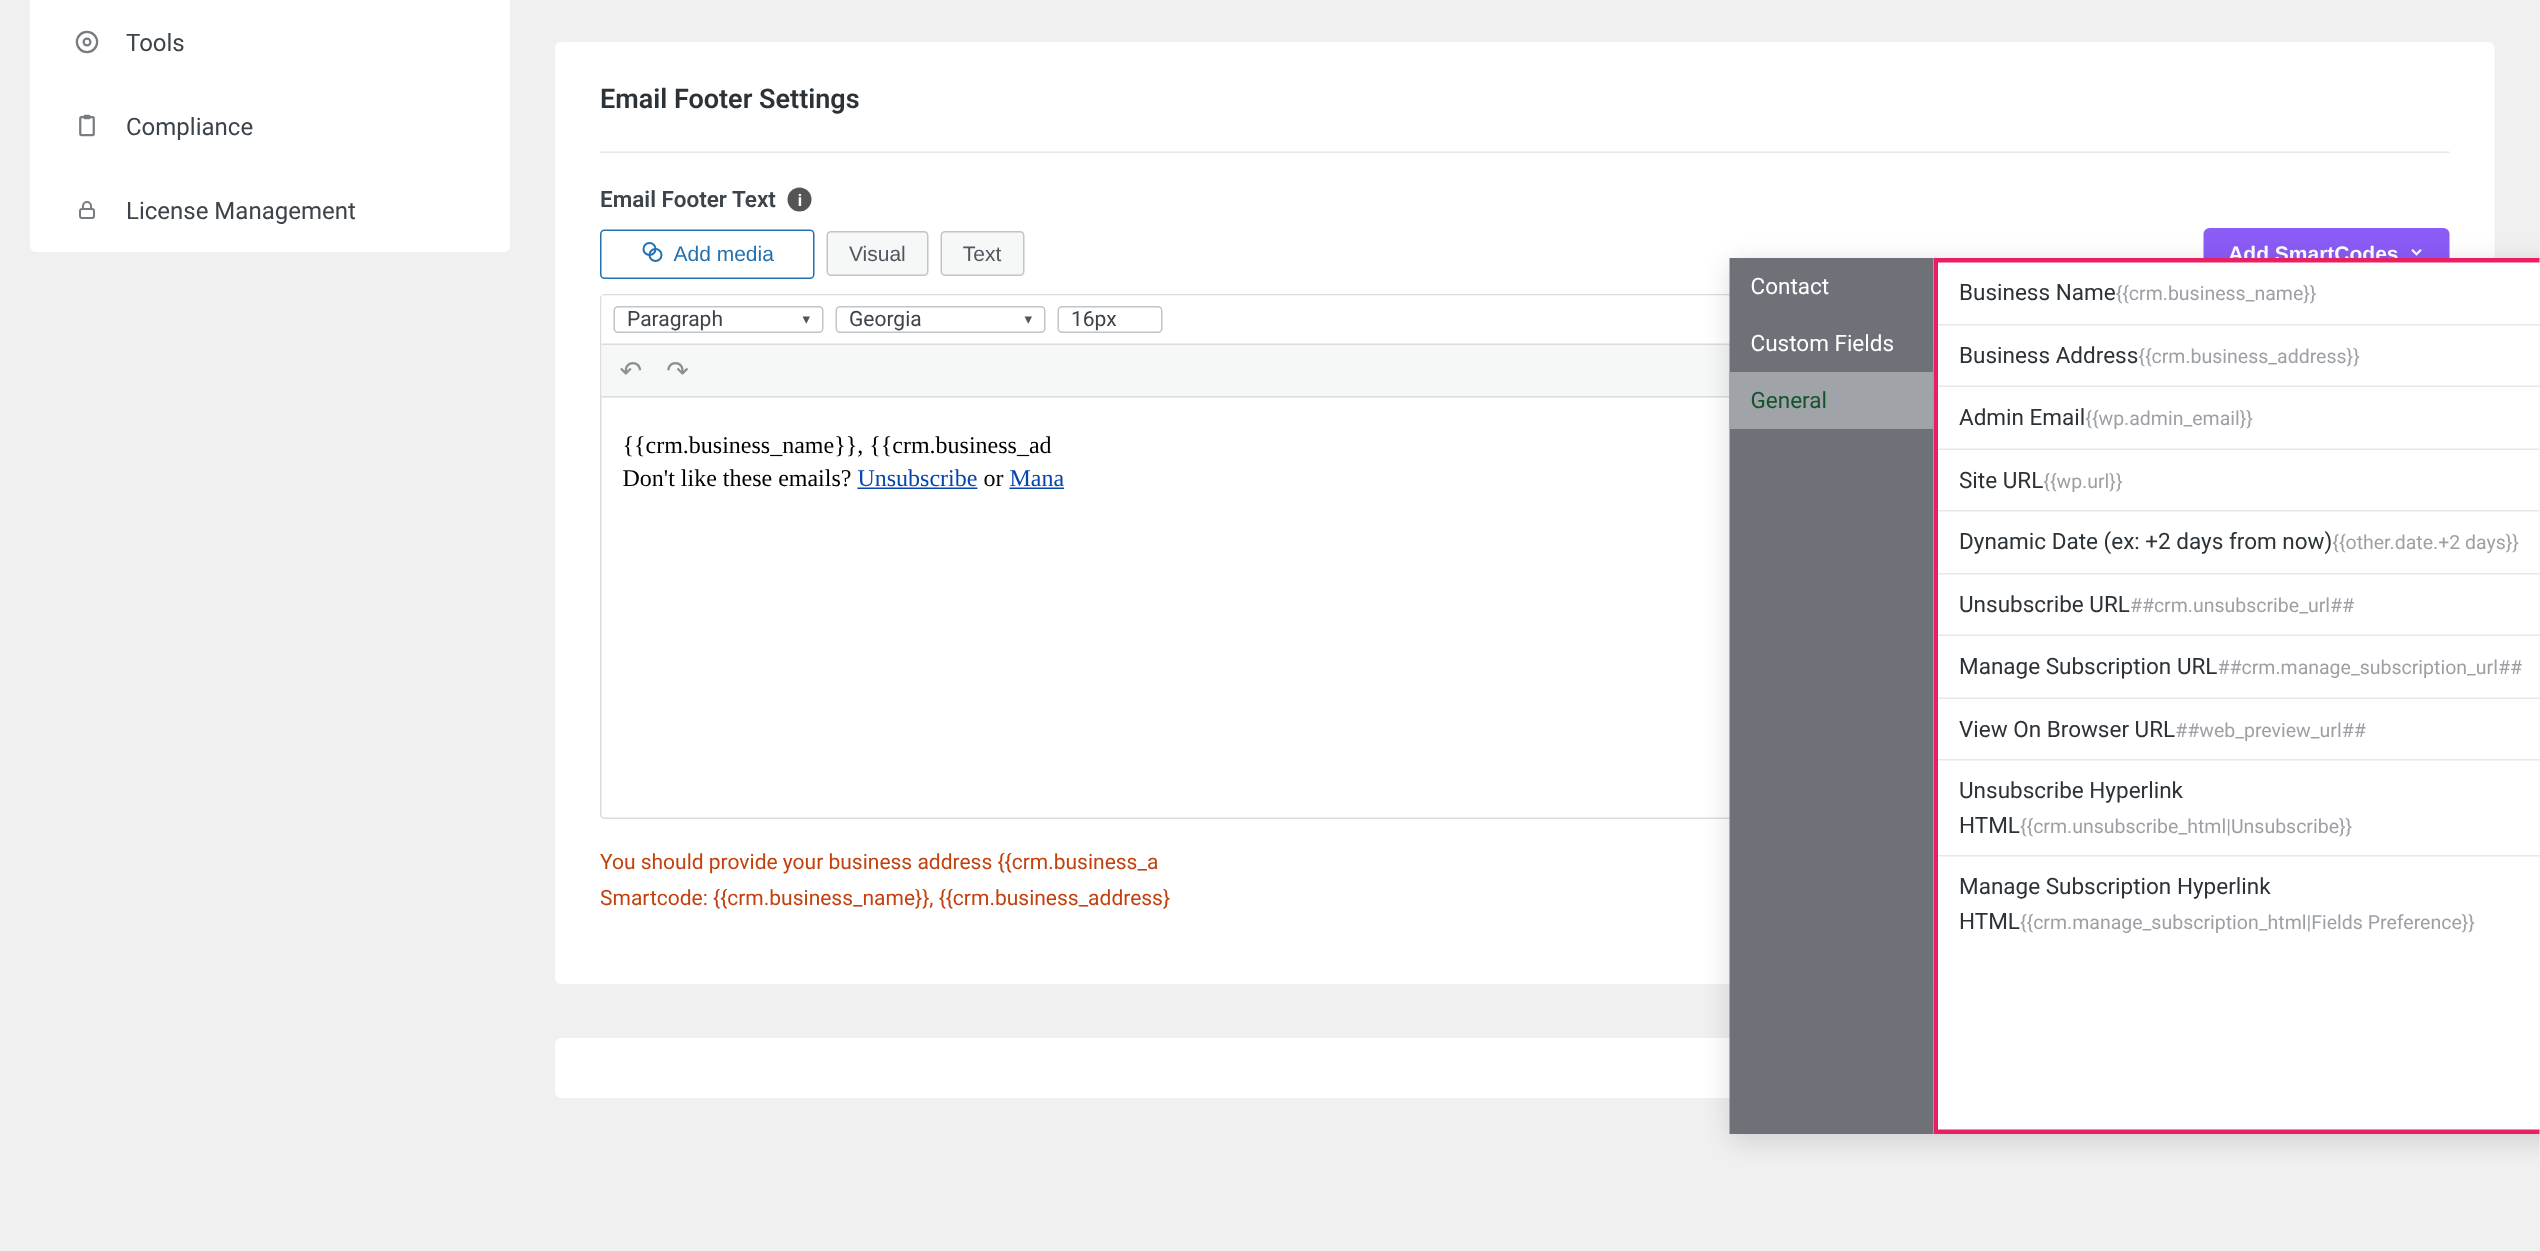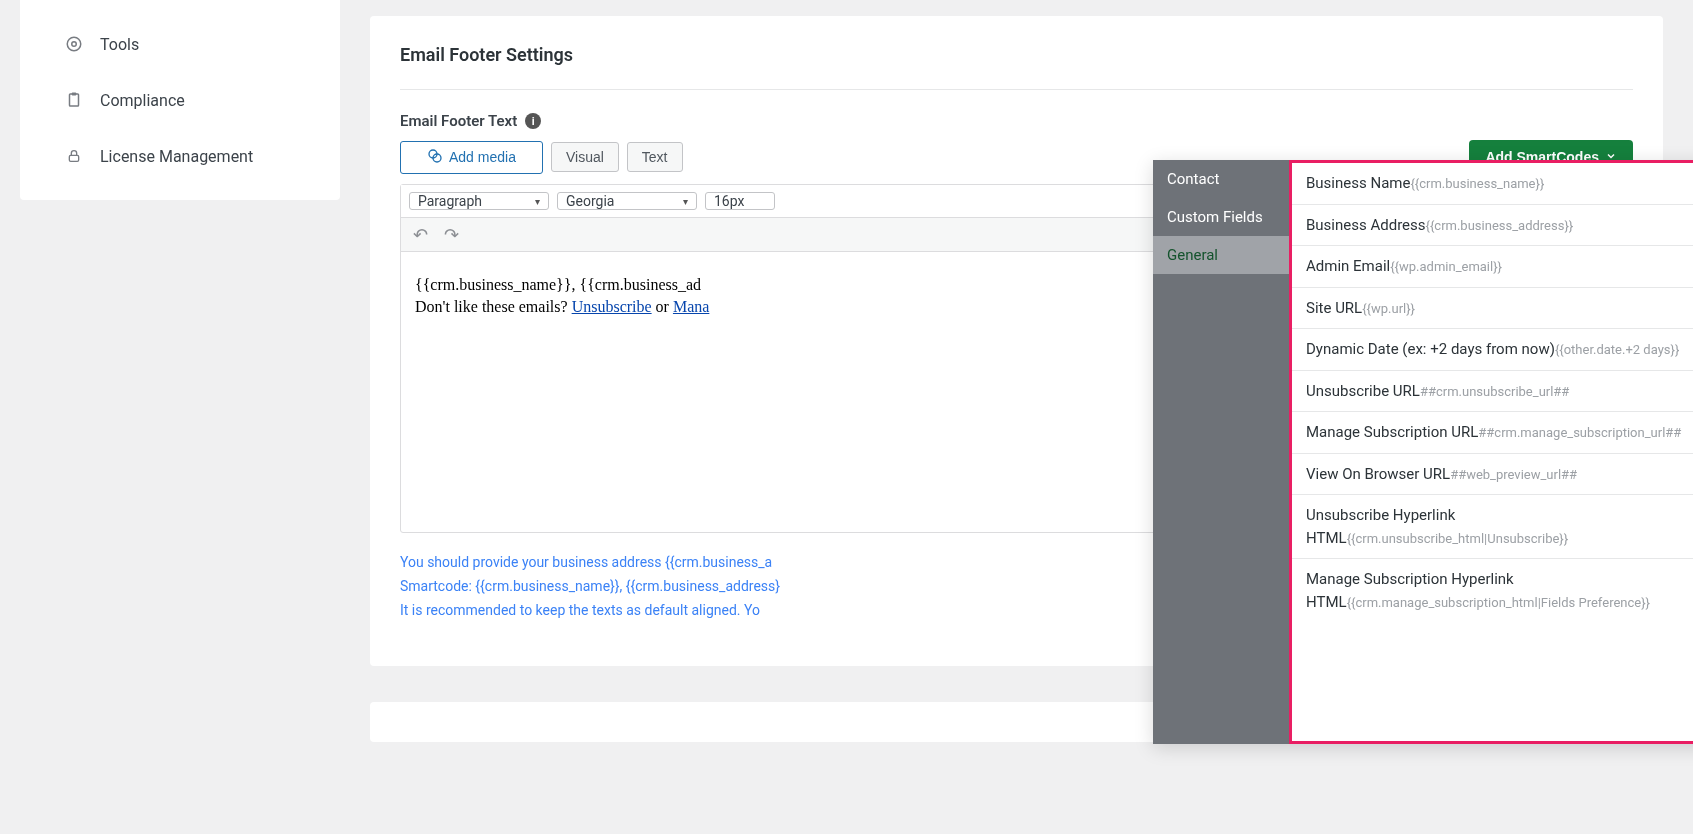--- a/index.html
+++ b/index.html
@@ -1,50 +1,50 @@
 <!DOCTYPE html>
 <html><head>
 <meta charset="utf-8">
 <style>
 * { box-sizing: border-box; margin: 0; padding: 0; }
 body { font-family: -apple-system, BlinkMacSystemFont, "Segoe UI", Roboto, Arial, sans-serif; background: #f0f0f1; color: #3c434a; }
 .page { display: flex; min-height: 100vh; }
 .sidebar { width: 340px; background: #f0f0f1; padding: 0; }
-.sidebar-inner { background: #fff; margin: 0 0 0 20px; border-radius: 0 0 4px 4px; padding: 16px; width: 320px; }
+.sidebar-inner { background: #fff; margin: 0 0 0 20px; border-radius: 0 0 4px 4px; padding: 0; width: 320px; }
 .sidebar-item { display: flex; align-items: center; gap: 16px; padding: 18px 28px; font-size: 16px; color: #3c434a; cursor: pointer; }
 .sidebar-item .icon { width: 20px; height: 20px; display: flex; align-items: center; justify-content: center; color: #787c82; }
 .main { flex: 1; padding: 0 30px; }
-.card { background: #fff; border-radius: 4px; padding: 28px 30px 44px 30px; margin-top: 16px; position: relative; }
+.card { background: #fff; border-radius: 4px; padding: 28px 30px 44px 30px; margin-top: 28px; position: relative; }
 .card-title { font-size: 18px; font-weight: 600; color: #2c3338; padding-bottom: 24px; border-bottom: 1px solid #e6e7e8; }
 .section-label-row { display: flex; align-items: center; gap: 8px; margin-top: 22px; margin-bottom: 10px; }
 .section-label { font-size: 15px; font-weight: 600; color: #3c434a; }
 .info-icon { width: 16px; height: 16px; border-radius: 50%; background: #555; color: #fff; font-size: 11px; font-weight: bold; display: inline-flex; align-items: center; justify-content: center; }
 .toolbar-row { display: flex; align-items: center; gap: 8px; }
 .add-media-btn { border: 1px solid #7e8993; border-radius: 3px; background: #fff; color: #2271b1; font-size: 14px; padding: 6px 26px; display: flex; align-items: center; gap: 6px; cursor: pointer; }
 .add-media-btn.active { border-color: #2271b1; }
 .tab-btn { border: 1px solid #c3c4c7; border-radius: 3px; background: #f6f7f7; color: #50575e; font-size: 14px; padding: 6px 14px; cursor: pointer; }
-.smartcodes-btn { background: #15803d; color: #fff; border: none; border-radius: 4px; padding: 9px 16px; font-size: 14px; font-weight: 600; display: flex; align-items: flex-start; gap: 6px; cursor: pointer; margin-left: auto; }
+.smartcodes-btn { background: #8b5cf6; color: #fff; border: none; border-radius: 4px; padding: 9px 16px; font-size: 14px; font-weight: 600; display: flex; align-items: flex-start; gap: 6px; cursor: pointer; margin-left: auto; }
 .editor-shell { border: 1px solid #dcdcde; border-radius: 3px; margin-top: 10px; background: #fff; }
 .editor-bar { display: flex; align-items: center; gap: 8px; padding: 6px 8px; border-bottom: 1px solid #dcdcde; background: #fff; }
 .select-like { border: 1px solid #c3c4c7; border-radius: 3px; background: #fff; padding: 0 8px; font-size: 14px; display: flex; align-items: center; gap: 6px; min-width: 100px; justify-content: space-between; cursor: pointer; }
 .select-like.wide { min-width: 140px; }
 .select-like.narrow { min-width: 70px; }
 .caret { font-size: 10px; color: #555; }
 .editor-icons { display: flex; gap: 16px; margin-left: auto; margin-right: 6px; }
 .editor-icons .ei { width: 20px; height: 20px; display: flex; align-items: center; justify-content: center; color: #555; cursor: pointer; }
 .undo-bar { display: flex; gap: 16px; padding: 6px 12px; border-bottom: 1px solid #dcdcde; background: #f6f7f7; }
 .undo-bar .ub { color: #8c8f94; font-size: 18px; cursor: pointer; }
 .editor-content { min-height: 280px; padding: 24px 14px; font-family: Georgia, serif; font-size: 16px; color: #000; position: relative; }
 .editor-content .line { margin-bottom: 4px; }
 .editor-content a { color: #0645ad; text-decoration: underline; }
 .resize-handle { position: absolute; right: 4px; bottom: 4px; width: 12px; height: 12px; }
 .resize-handle::before, .resize-handle::after { content:""; position:absolute; background:#aaa; height:1px; }
 .resize-handle::before { width:10px; right:0; bottom:3px; transform: rotate(-45deg); }
 .resize-handle::after { width:6px; right:0; bottom:1px; transform: rotate(-45deg); }
-.help-text { margin-top: 18px; font-size: 14px; color: #3b82f6; line-height: 1.7; }
+.help-text { margin-top: 18px; font-size: 14px; color: #c2410c; line-height: 1.7; }
 .card-next { background:#fff; border-radius:4px; margin-top: 36px; height: 40px; }
 
 .smartcodes-panel { position: absolute; top: 144px; left: 783px; width: 560px; display: flex; z-index: 100; box-shadow: 0 4px 18px rgba(0,0,0,0.15); }
 .sc-cats { width: 136px; background: #6e7278; }
 .sc-cat { padding: 10px 14px; font-size: 15px; color: #fff; cursor: pointer; }
 .sc-cat.active { background: #a0a3a8; color: #14532d; }
 .sc-cat-filler { height: 470px; }
 .sc-list { flex: 1; background: #fff; border: 3px solid #e91e63; border-left: 3px solid #e91e63; }
 .sc-item { padding: 9px 14px; border-bottom: 1px solid #e6e7e8; font-size: 15px; color: #2c3338; cursor: pointer; line-height: 1.5; }
 .sc-item:last-child { border-bottom: none; }
@@ -163,21 +163,20 @@
           <div class="line">
             <span>Don't like these emails? </span><a href="#">Unsubscribe</a><span> or </span><a href="#">Mana</a>
           </div>
           <div class="resize-handle"></div>
         </div>
       </div>
 
       <div class="help-text">
         <div>You should provide your business address {{crm.business_a</div>
         <div><span>Smartcode: {{crm.business_name}}, {{crm.business_address}</span><span style="display:inline-block;width:560px;"></span><span> dynamic values.</span></div>
-        <div>It is recommended to keep the texts as default aligned. Yo</div>
       </div>
 
       <div class="smartcodes-panel">
         <div class="sc-cats">
           <div class="sc-cat">Contact</div>
           <div class="sc-cat">Custom Fields</div>
           <div class="sc-cat active">General</div>
           <div class="sc-cat-filler"></div>
         </div>
         <div class="sc-list">

